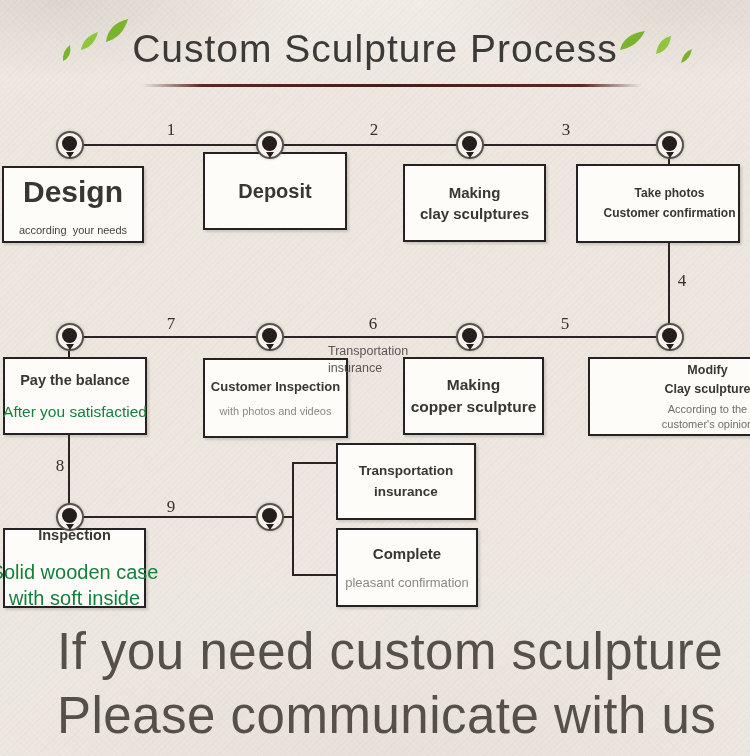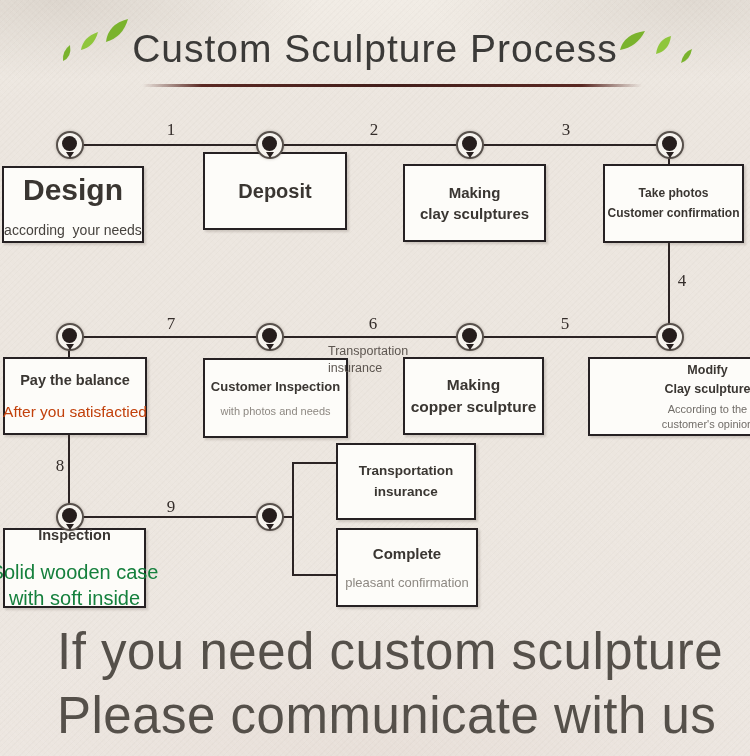--- a/index.html
+++ b/index.html
@@ -56,30 +56,30 @@
   
   .box{
     background:#fdfcf9;border:2px solid #262123;z-index:3;
     display:flex;flex-direction:column;justify-content:center;align-items:center;
     text-align:center;box-shadow:2px 2px 2px rgba(100,90,80,0.22);
   }
   .box .title{font-weight:bold;color:#3a3632;white-space:pre;line-height:1.4;}
   .box .sub{white-space:pre;line-height:1.3;}
   .b-design{left:2px;top:166px;width:138px;height:73px;}
   .b-design .title{font-size:30px;}
-  .b-design .sub{font-size:14px;color:#47433f;margin-top:10px;}
+  .b-design .sub{font-size:11px;color:#47433f;margin-top:10px;}
   .b-deposit{left:203px;top:152px;width:140px;height:74px;}
   .b-deposit .title{font-size:20px;}
   .b-making-clay{left:403px;top:164px;width:139px;height:74px;}
   .b-making-clay .title{font-size:15px;}
-  .b-take-photos{left:603px;top:164px;width:137px;height:75px;}
+  .b-take-photos{left:576px;top:164px;width:137px;height:75px;padding-left:23px;}
   .b-take-photos .title{font-size:12px;line-height:1.6;}
   .b-pay{left:3px;top:357px;width:140px;height:74px;}
   .b-pay .title{font-size:14.5px;}
-  .b-pay .sub{font-size:15.5px;color:#c2410c;margin-top:11px;}
+  .b-pay .sub{font-size:15.5px;color:#15803d;margin-top:11px;}
   .b-inspection{left:203px;top:358px;width:141px;height:76px;}
   .b-inspection .title{font-size:13px;}
   .b-inspection .sub{font-size:11px;color:#8d8882;margin-top:8px;}
   .b-copper{left:403px;top:357px;width:137px;height:74px;}
   .b-copper .title{font-size:15.5px;}
   .b-modify{left:588px;top:357px;width:139px;height:75px;padding-left:48px;}
   .b-modify .title{font-size:12.5px;line-height:1.5;}
   .b-modify .sub{font-size:11px;color:#716d68;margin-top:4px;line-height:1.35;}
   .b-packaging{left:3px;top:528px;width:139px;height:76px;}
   .b-packaging .title{font-size:14.5px;}
@@ -164,21 +164,21 @@
     <div class="title">Take photos
 Customer confirmation</div>
   </div>
 
   <div class="abs box b-pay">
     <div class="title">Pay the balance</div>
     <div class="sub">After you satisfactied</div>
   </div>
   <div class="abs box b-inspection">
     <div class="title">Customer Inspection</div>
-    <div class="sub">with photos and needs</div>
+    <div class="sub">with photos and videos</div>
   </div>
   <div class="abs box b-copper">
     <div class="title">Making
 copper sculpture</div>
   </div>
   <div class="abs box b-modify">
     <div class="title">Modify
 Clay sculpture</div>
     <div class="sub">According to the
 customer's opinion</div>

